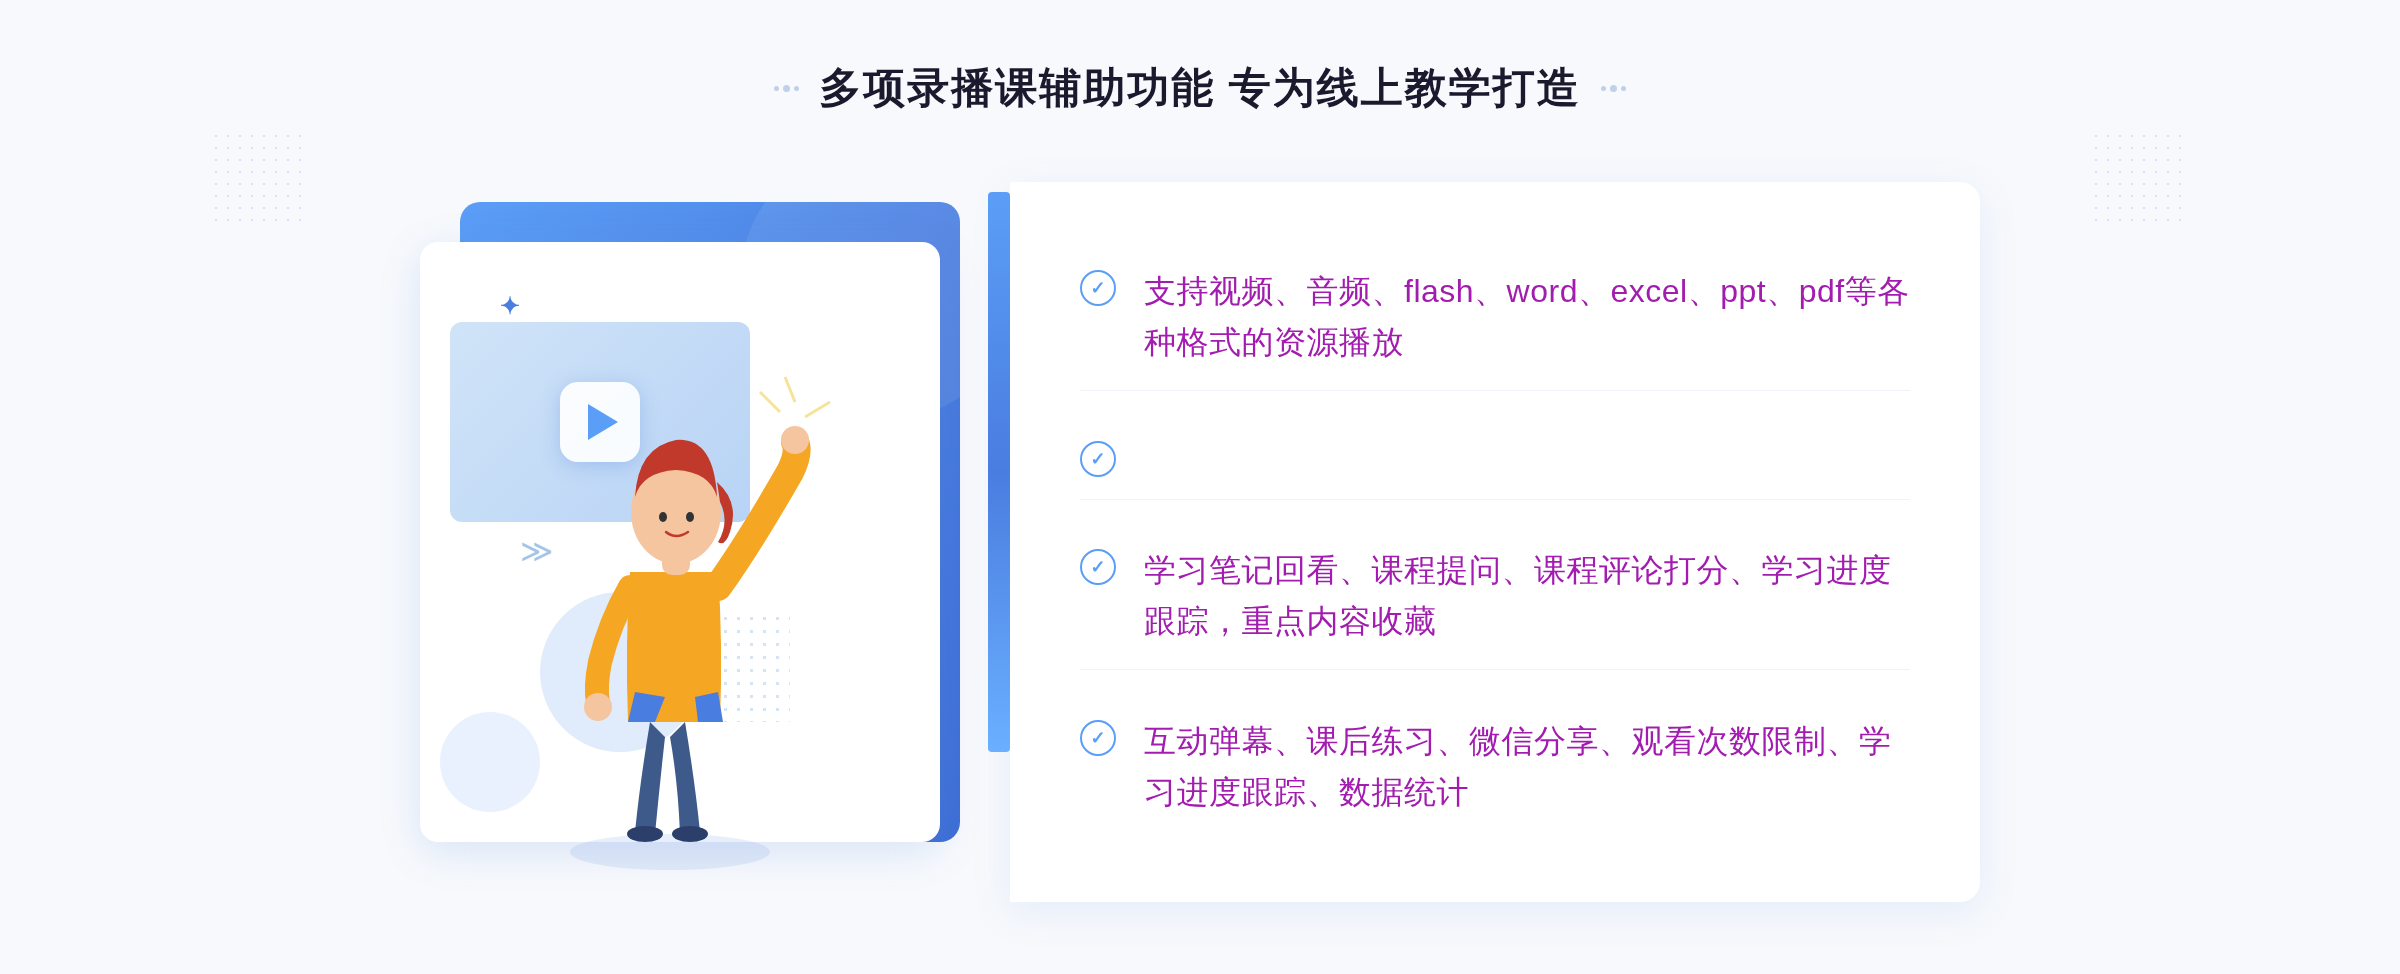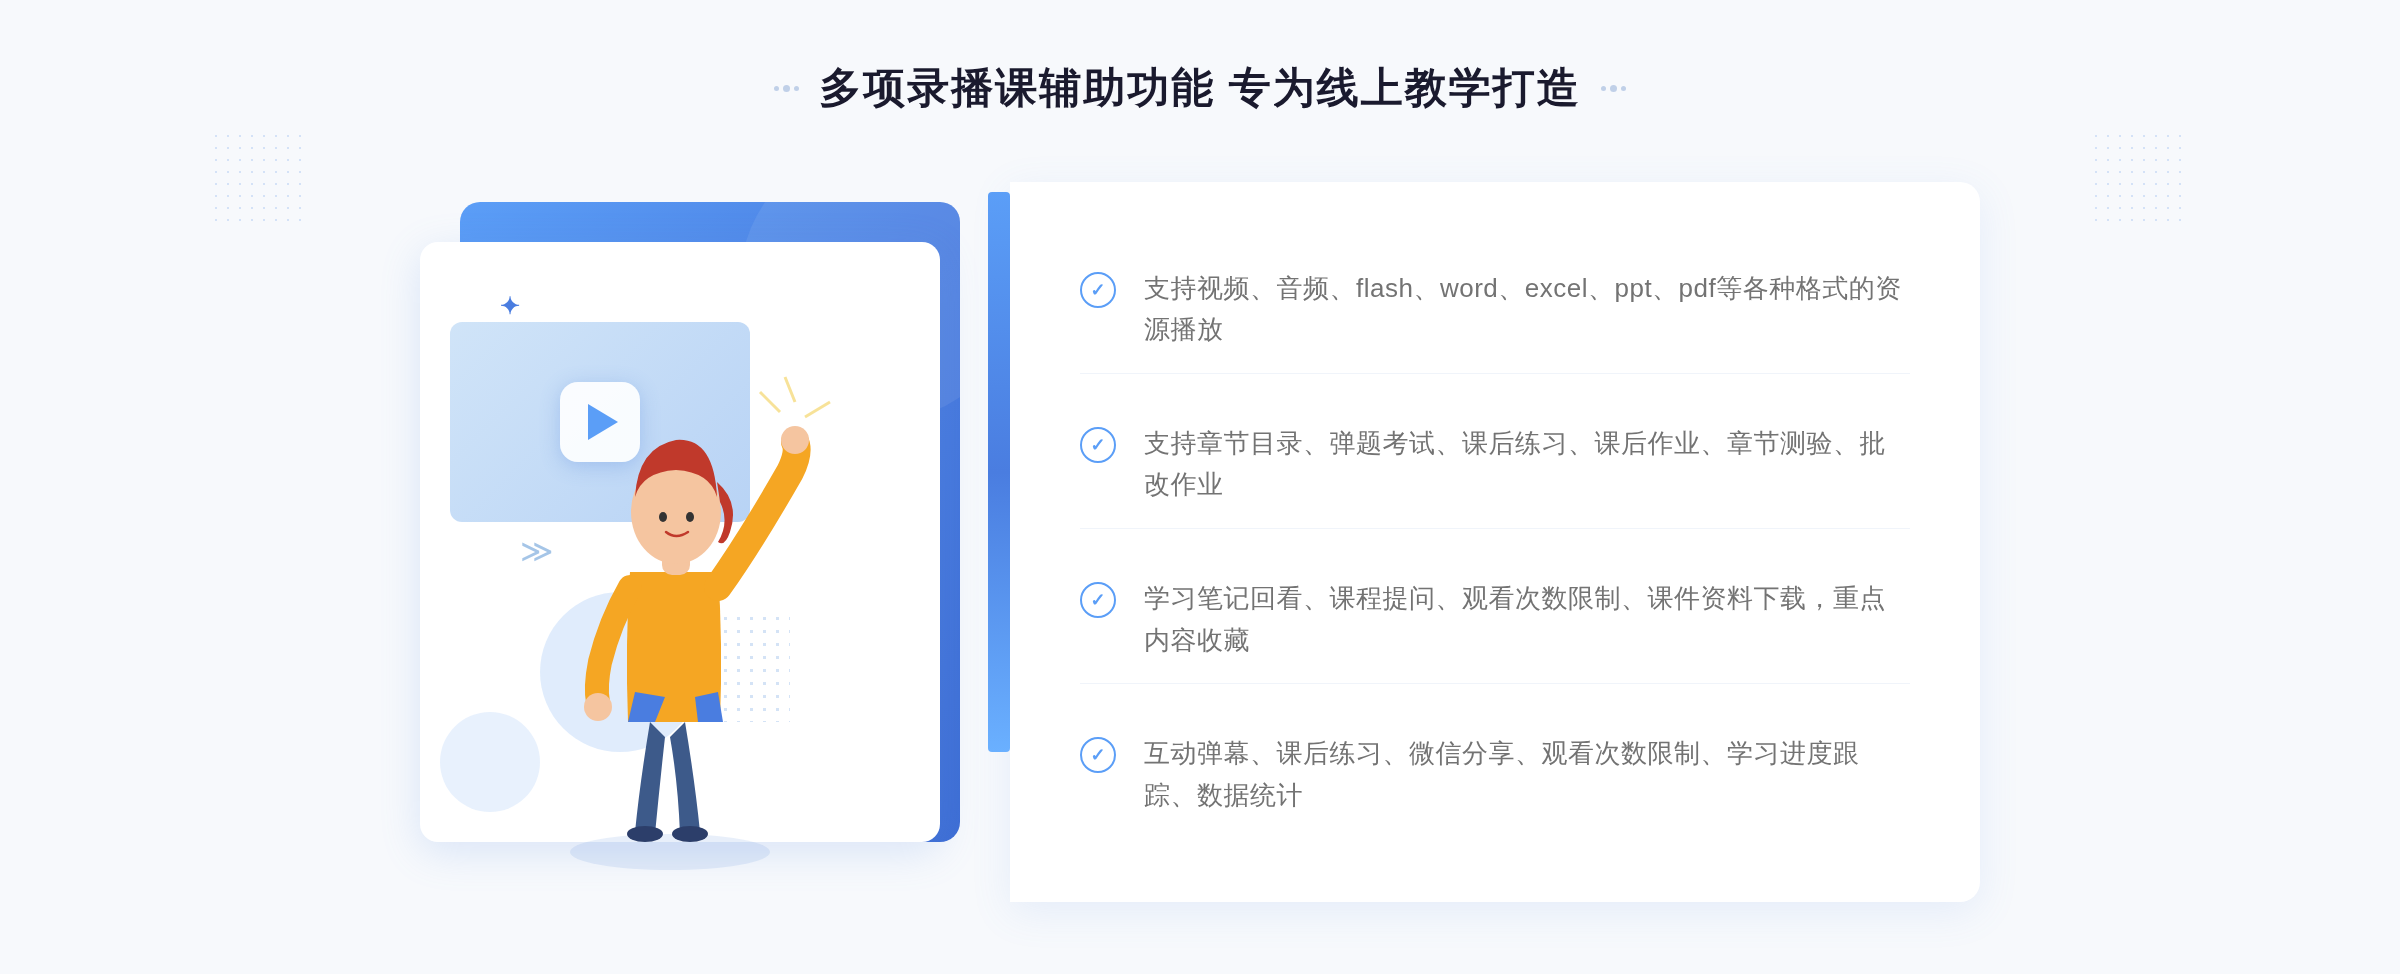--- a/index.html
+++ b/index.html
@@ -277,22 +277,22 @@
     }
 
     .check-mark {
       color: #5b9ef7;
       font-size: 18px;
       font-weight: bold;
       line-height: 1;
     }
 
     .feature-text {
-      font-size: 26px;
-      color: #737373;
+      font-size: 32px;
+      color: #a21caf;
       line-height: 1.6;
       letter-spacing: 0.5px;
     }
 
     
     .deco-circle-large {
       position: absolute;
       bottom: 120px;
       left: 120px;
       width: 160px;
@@ -455,28 +455,27 @@
         <div class="check-circle">
           <span class="check-mark">✓</span>
         </div>
         <span class="feature-text">支持视频、音频、flash、word、excel、ppt、pdf等各种格式的资源播放</span>
       </div>
 
       <div class="feature-item">
         <div class="check-circle">
           <span class="check-mark">✓</span>
         </div>
-        <span class="feature-text">支持章节目录、弹题考试、课后练习、课后作业、章节测验、批改作业</span>
       </div>
 
       <div class="feature-item">
         <div class="check-circle">
           <span class="check-mark">✓</span>
         </div>
-        <span class="feature-text">学习笔记回看、课程提问、观看次数限制、课件资料下载，重点内容收藏</span>
+        <span class="feature-text">学习笔记回看、课程提问、课程评论打分、学习进度跟踪，重点内容收藏</span>
       </div>
 
       <div class="feature-item">
         <div class="check-circle">
           <span class="check-mark">✓</span>
         </div>
         <span class="feature-text">互动弹幕、课后练习、微信分享、观看次数限制、学习进度跟踪、数据统计</span>
       </div>
 
     </div>

